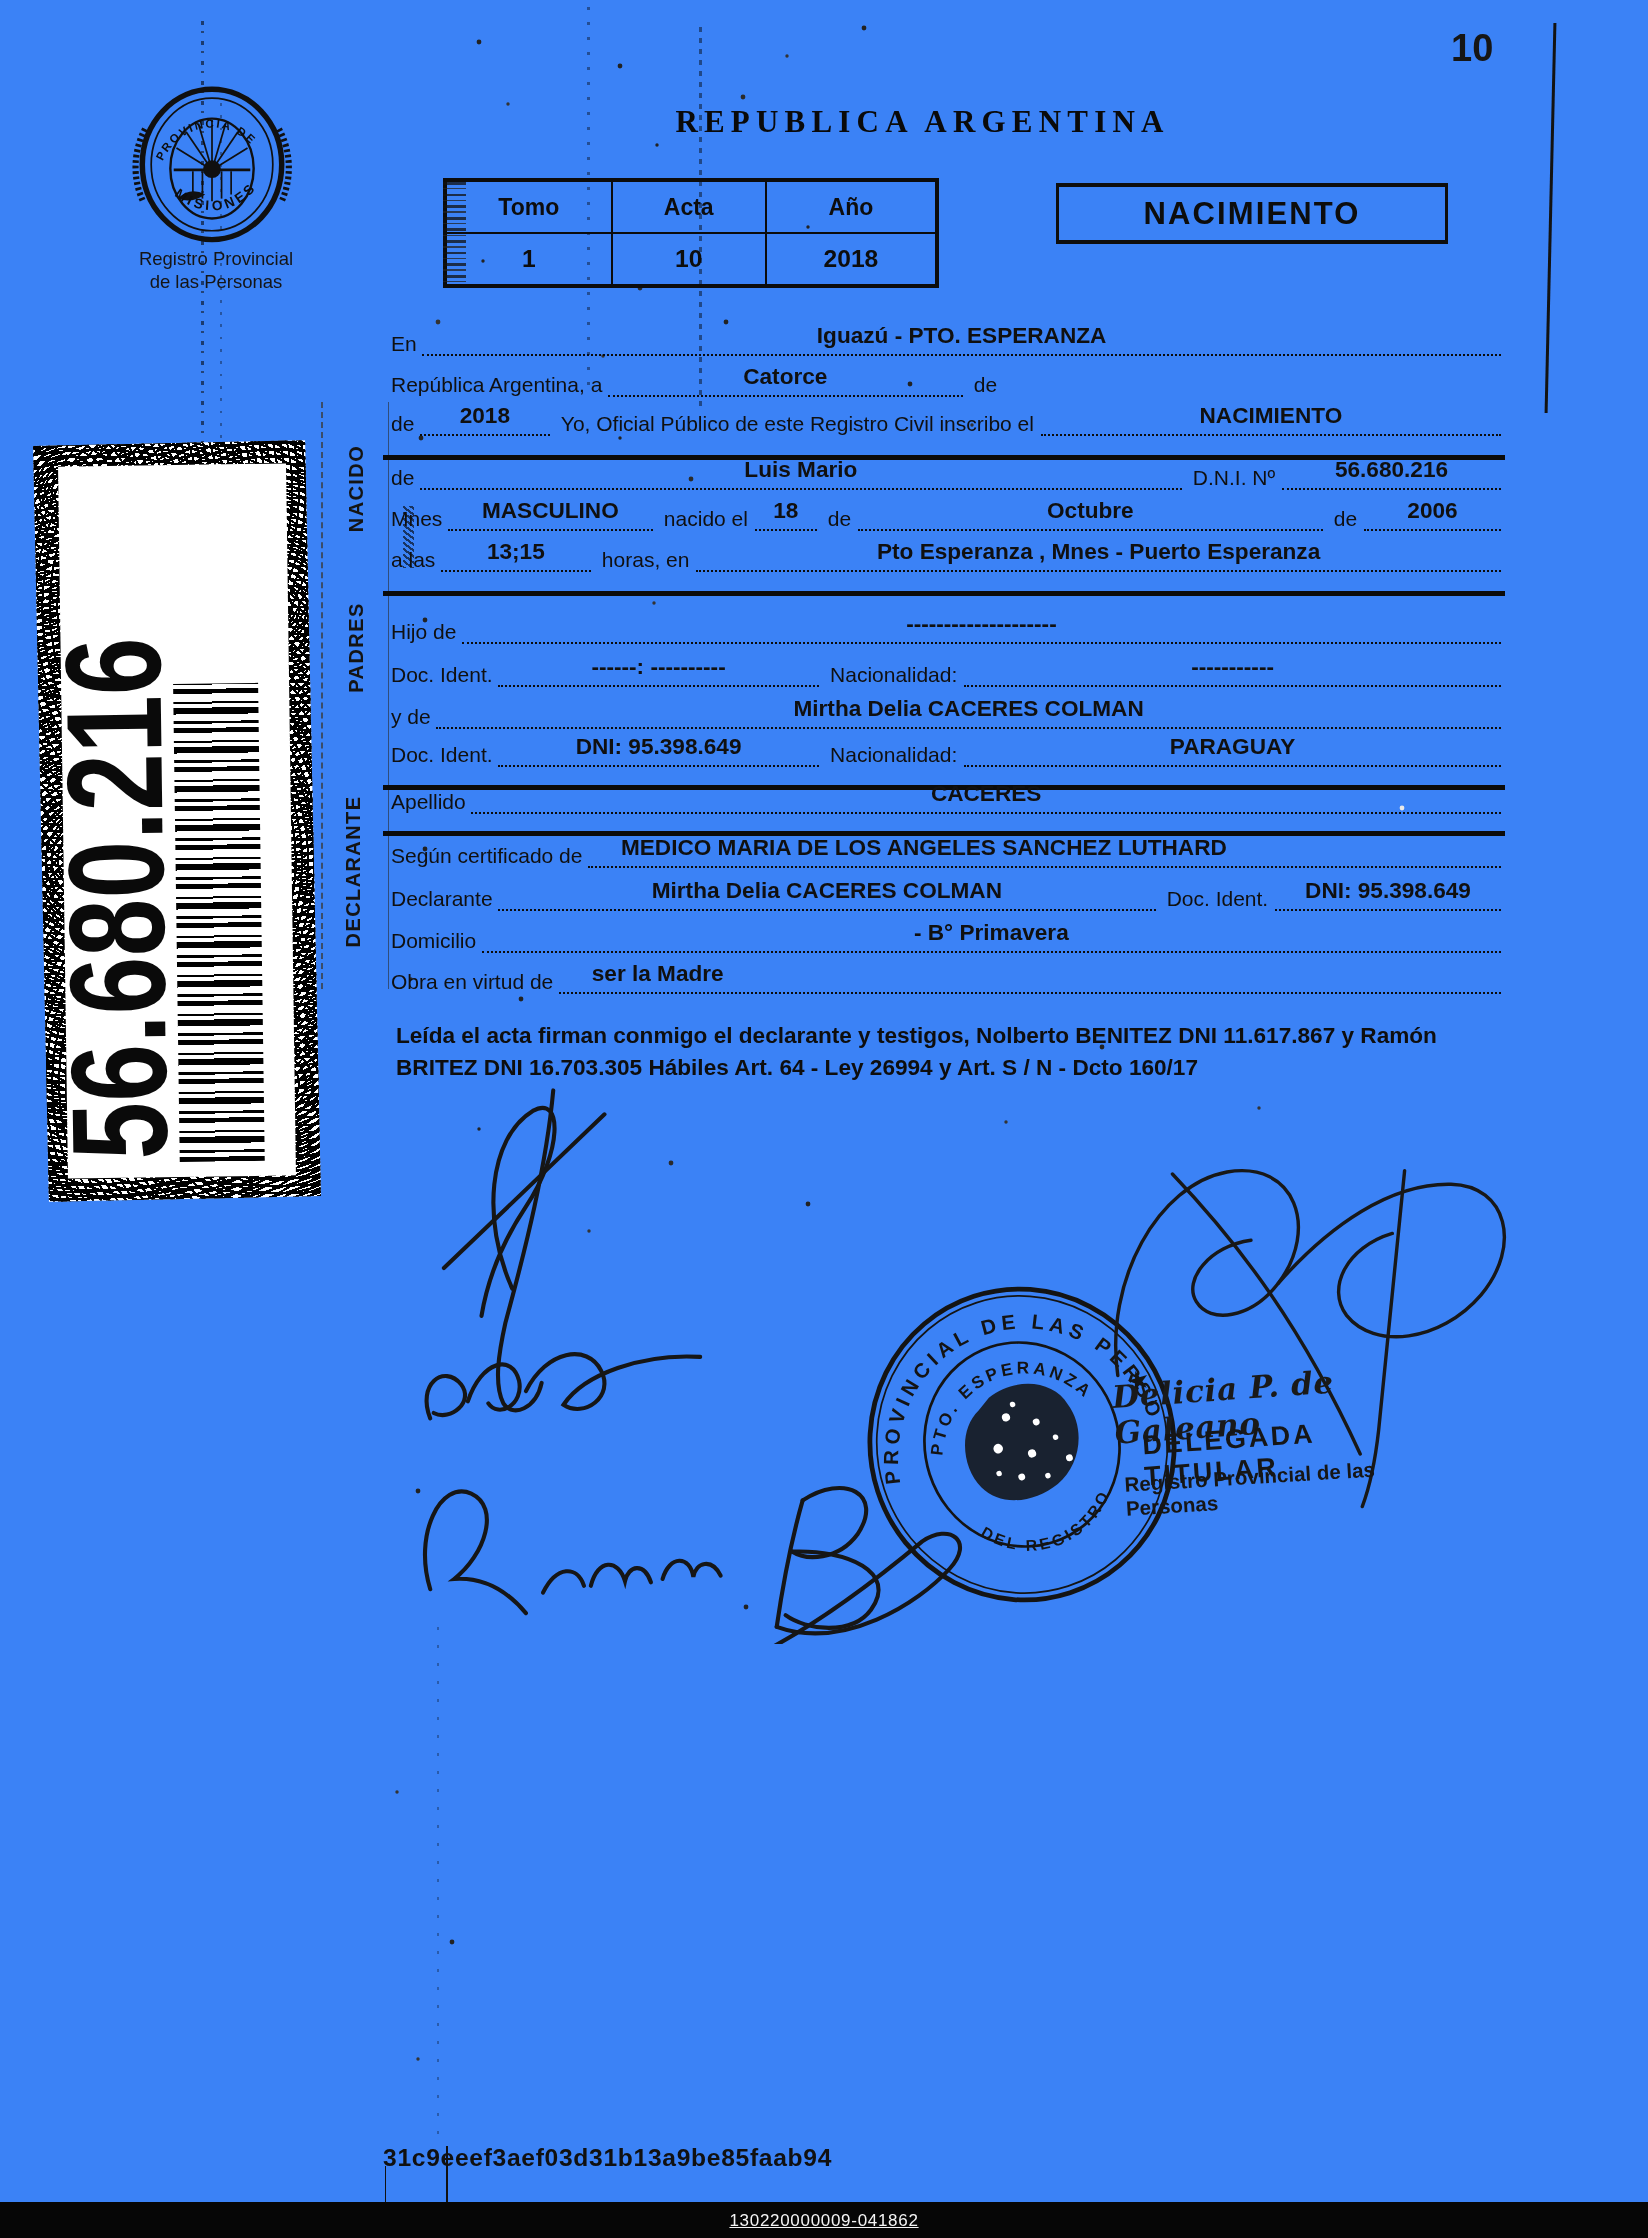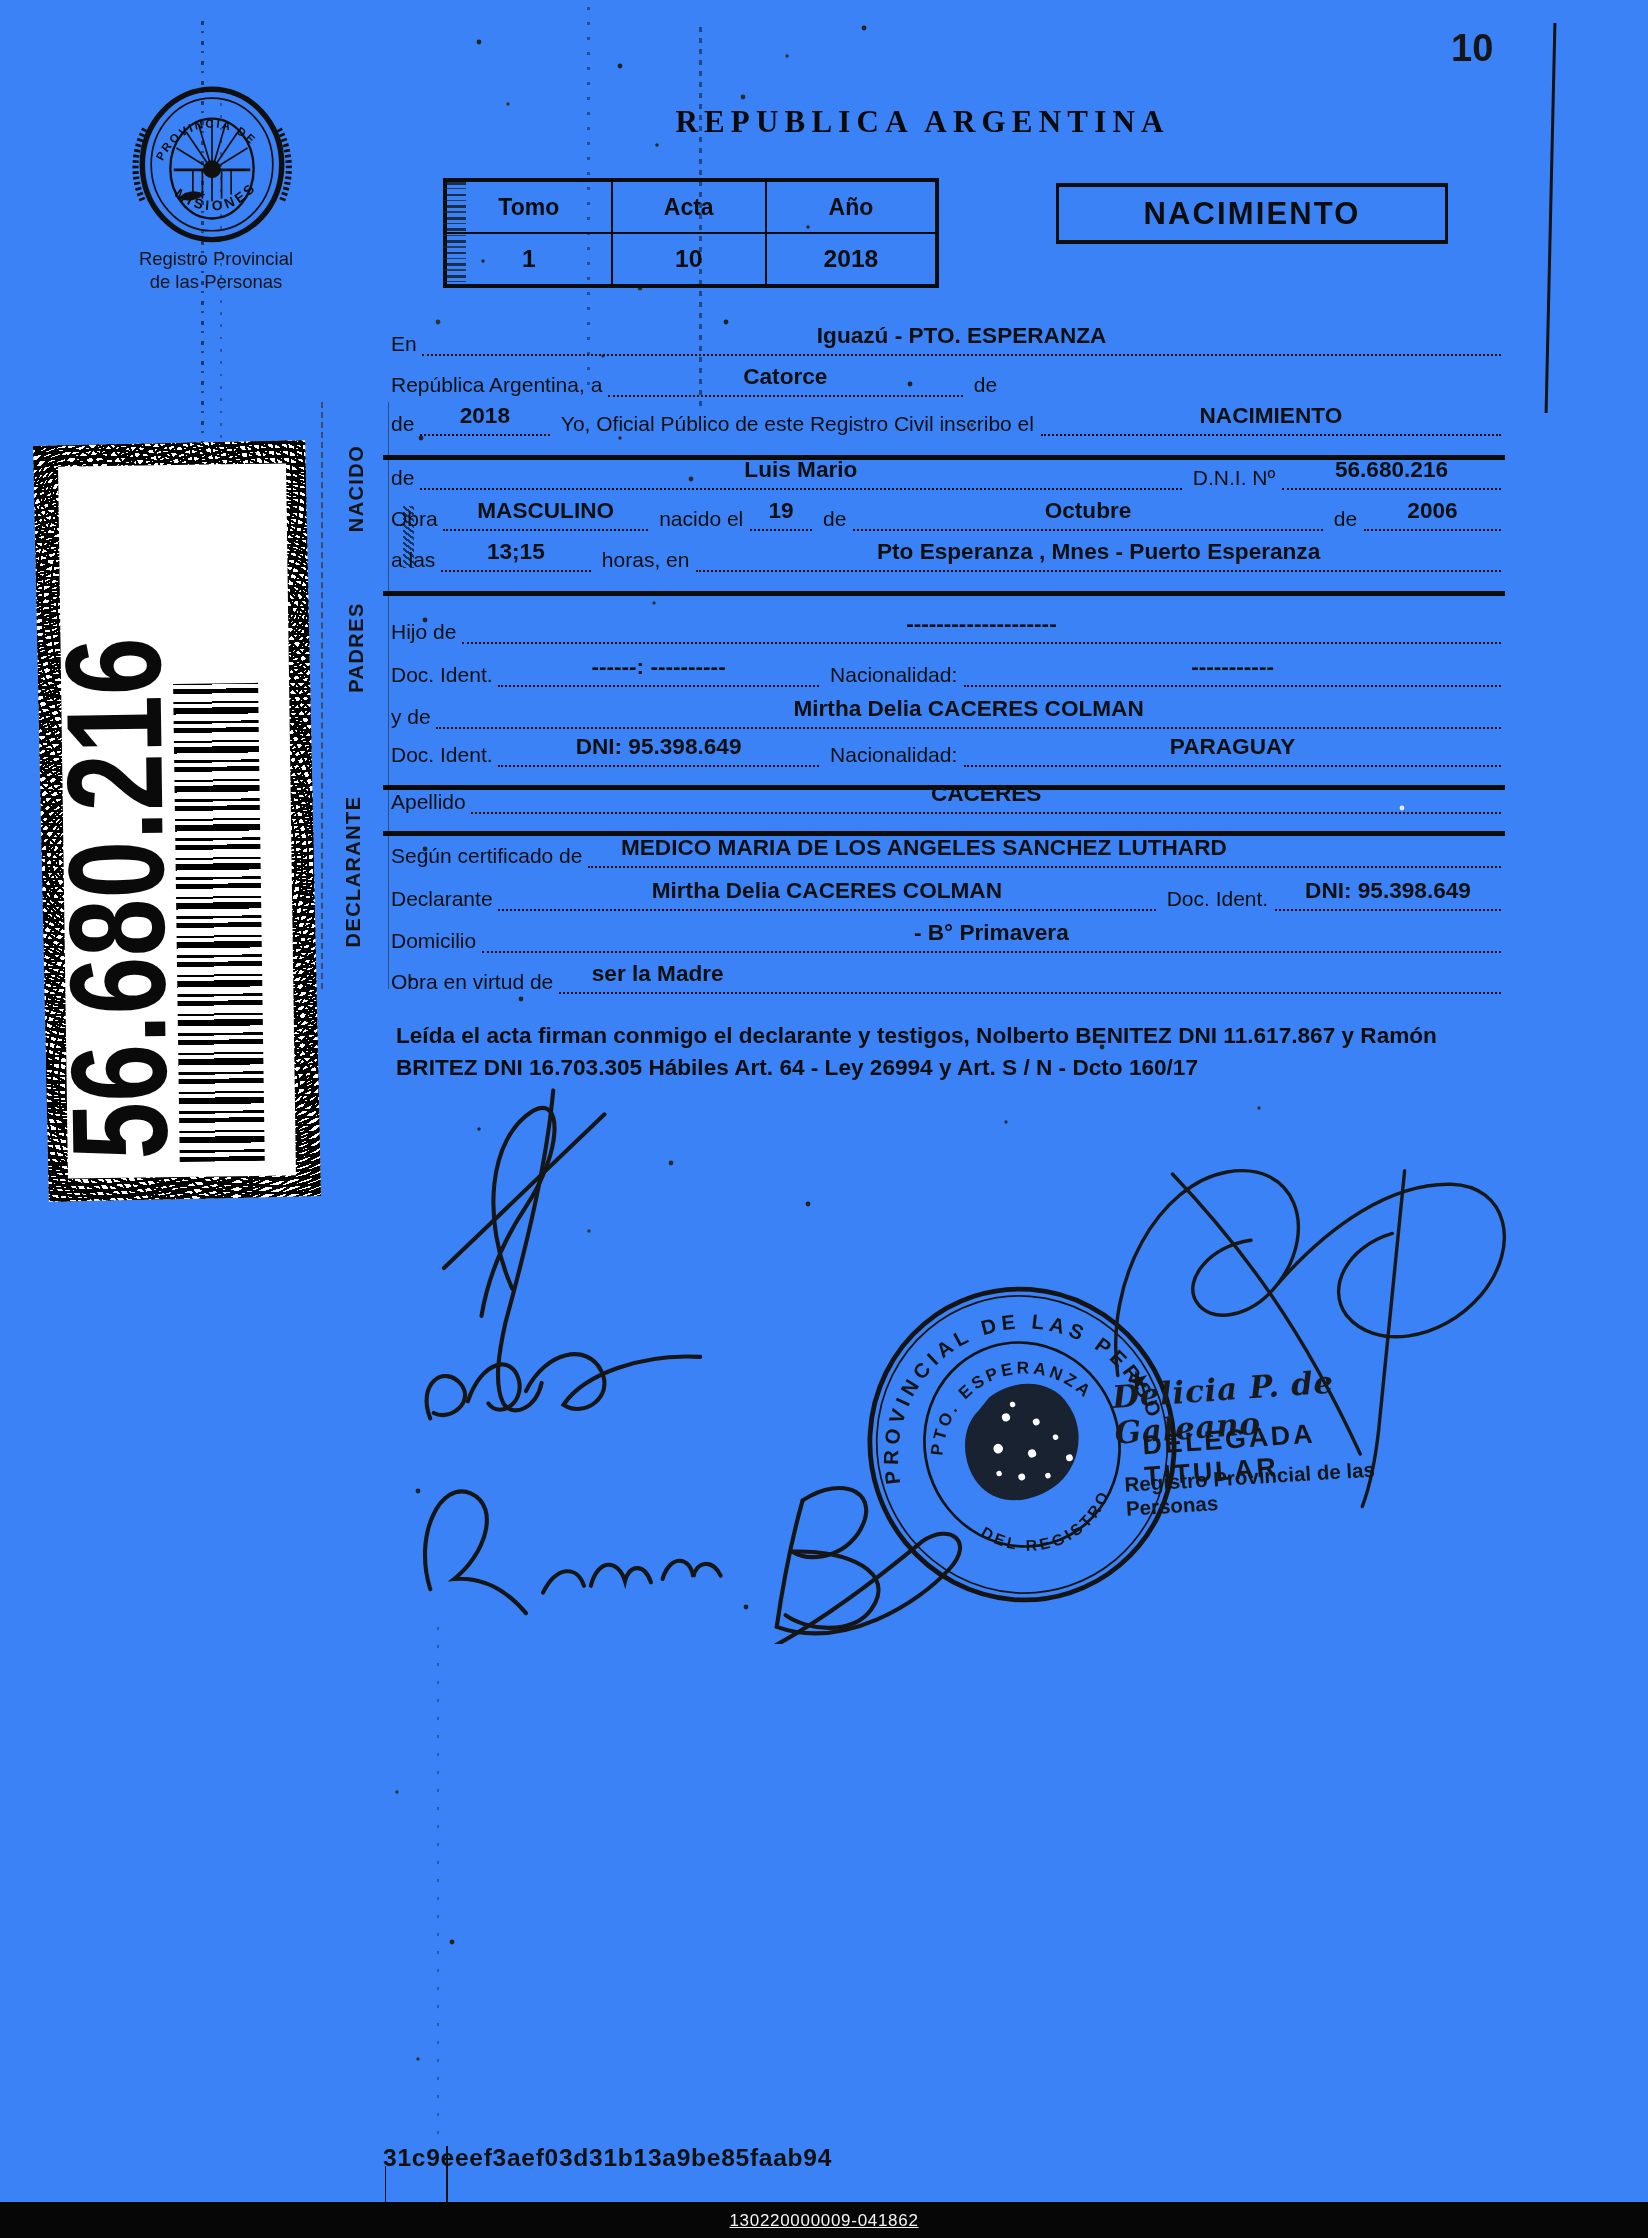--- a/index.html
+++ b/index.html
@@ -239,27 +239,27 @@
     <span class="slot">
         <b class="val">Luis Mario</b>
       </span>
     <span class="lbl mid">D.N.I. Nº</span>
     <span class="slot w320">
         <b class="val">56.680.216</b>
       </span>
   </div>
 
   <div class="frow" style="top:491px">
-    <span class="lbl">Obra</span>
+    <span class="lbl">Mnes</span>
     <span class="slot w300">
         <b class="val">MASCULINO</b>
       </span>
     <span class="lbl mid">nacido el</span>
     <span class="slot w90">
-        <b class="val">19</b>
+        <b class="val">18</b>
       </span>
     <span class="lbl mid">de</span>
     <span class="slot">
         <b class="val">Octubre</b>
       </span>
     <span class="lbl mid">de</span>
     <span class="slot w200">
         <b class="val">2006</b>
       </span>
   </div>

